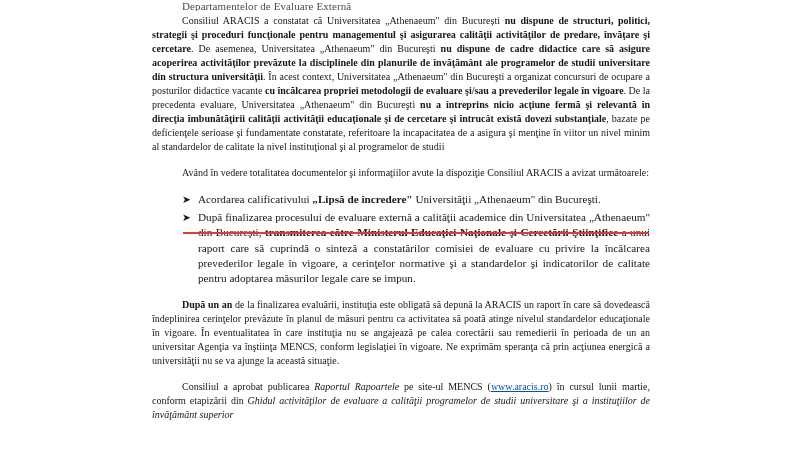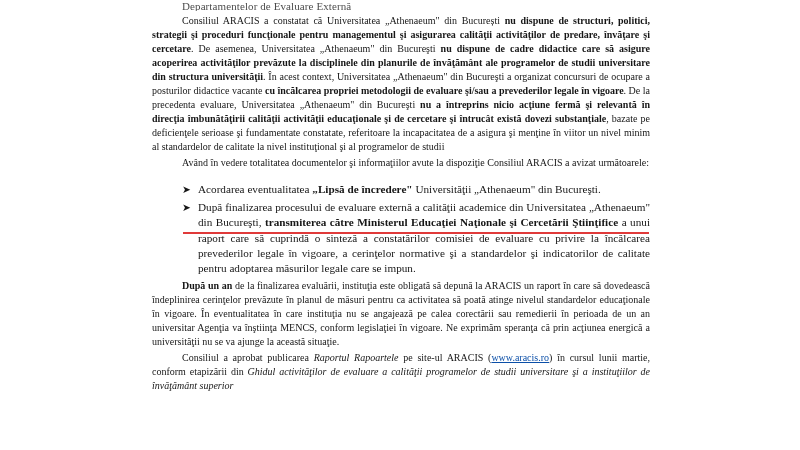--- a/index.html
+++ b/index.html
@@ -41,21 +41,21 @@
     margin: 0 0 0 0;
     font-size: 10px;
     line-height: 14px;
     text-align: justify;
     text-justify: inter-word;
     color: #161616;
     text-indent: 30px;
     hyphens: none;
   }
   p.para.spaced {
-    margin-top: 2px;
+    margin-top: 12px;
   }
   .b { font-weight: bold; }
   .i { font-style: italic; }
 
   .list {
     margin: 12px 0 0 0;
     padding: 0;
     list-style: none;
   }
   .list li {
@@ -112,34 +112,34 @@
       <span>Consiliul ARACIS a constatat că Universitatea „Athenaeum" din București </span><span class="b">nu dispune de structuri, politici, strategii şi proceduri funcţionale pentru managementul şi asigurarea calităţii activităţilor de predare, învăţare şi cercetare</span><span>. De asemenea, Universitatea „Athenaeum" din Bucureşti </span><span class="b">nu dispune de cadre didactice care să asigure acoperirea activităţilor prevăzute la disciplinele din planurile de învăţământ ale programelor de studii universitare din structura universităţii</span><span>. În acest context, Universitatea „Athenaeum" din Bucureşti a organizat concursuri de ocupare a posturilor didactice vacante </span><span class="b">cu încălcarea propriei metodologii de evaluare şi/sau a prevederilor legale în vigoare</span><span>. De la precedenta evaluare, Universitatea „Athenaeum" din Bucureşti </span><span class="b">nu a întreprins nicio acţiune fermă şi relevantă în direcţia îmbunătăţirii calităţii activităţii educaţionale şi de cercetare şi întrucât există dovezi substanţiale</span><span>, bazate pe deficienţele serioase şi fundamentate constatate, referitoare la incapacitatea de a asigura şi menţine în viitor un nivel minim al standardelor de calitate la nivel instituţional şi al programelor de studii</span>
     </p>
 
     <p class="para spaced">
       <span>Având în vedere totalitatea documentelor şi informaţiilor avute la dispoziţie Consiliul ARACIS a avizat următoarele:</span>
     </p>
 
     <ul class="list">
       <li>
         <span class="marker">➤</span>
-        <span>Acordarea eventualitatea </span><span class="b">„Lipsă de încredere"</span><span> Universităţii „Athenaeum" din Bucureşti.</span>
+        <span>Acordarea calificativului </span><span class="b">„Lipsă de încredere"</span><span> Universităţii „Athenaeum" din Bucureşti.</span>
       </li>
       <li>
         <span class="marker">➤</span>
         <span>După finalizarea procesului de evaluare externă a calităţii academice din Universitatea „Athenaeum" din Bucureşti, </span><span class="b">transmiterea către Ministerul Educaţiei Naţionale şi Cercetării Ştiinţifice</span><span> a unui raport care să cuprindă o sinteză a constatărilor comisiei de evaluare cu privire la încălcarea prevederilor legale în vigoare, a cerinţelor normative şi a standardelor şi indicatorilor de calitate pentru adoptarea măsurilor legale care se impun.</span>
       </li>
     </ul>
 
     <p class="para spaced">
       <span class="b">După un an</span><span> de la finalizarea evaluării, instituţia este obligată să depună la ARACIS un raport în care să dovedească îndeplinirea cerinţelor prevăzute în planul de măsuri pentru ca activitatea să poată atinge nivelul standardelor educaţionale în vigoare. În eventualitatea în care instituţia nu se angajează pe calea corectării sau remedierii în perioada de un an universitar Agenţia va înştiinţa MENCS, conform legislaţiei în vigoare. Ne exprimăm speranţa că prin acţiunea energică a universităţii nu se va ajunge la această situaţie.</span>
     </p>
 
     <p class="para spaced">
-      <span>Consiliul a aprobat publicarea </span><span class="i">Raportul Rapoartele</span><span> pe site-ul ARACIS (</span><a class="link" href="#">www.aracis.ro</a><span>) în cursul lunii martie, conform etapizării din </span><span class="i">Ghidul activităţilor de evaluare a calităţii programelor de studii universitare şi a instituţiilor de învăţământ superior</span>
+      <span>Consiliul a aprobat publicarea </span><span class="i">Raportul Rapoartele</span><span> pe site-ul MENCS (</span><a class="link" href="#">www.aracis.ro</a><span>) în cursul lunii martie, conform etapizării din </span><span class="i">Ghidul activităţilor de evaluare a calităţii programelor de studii universitare şi a instituţiilor de învăţământ superior</span>
     </p>
 
   </div>
 
   <div class="underline-red"></div>
 
 
 </div>
 
 </body></html>

